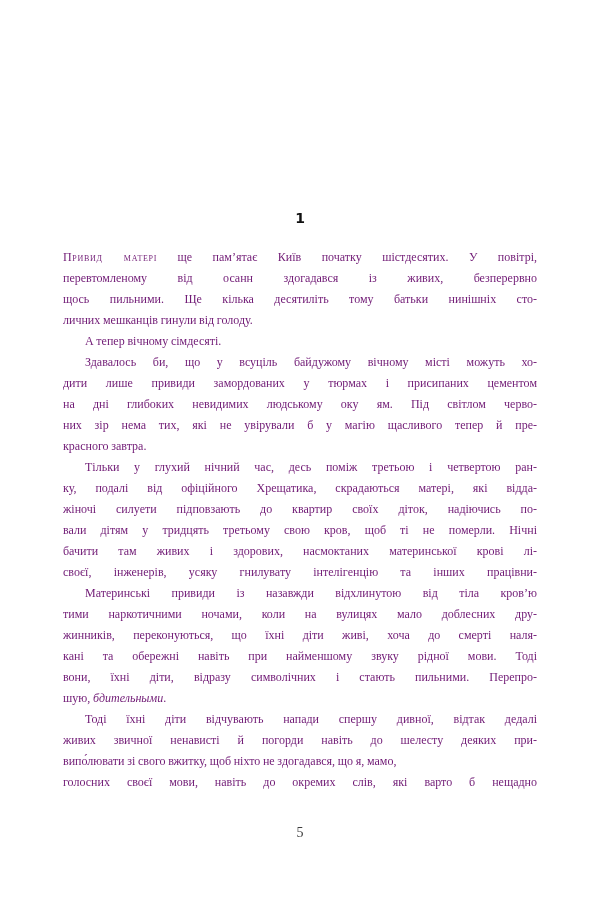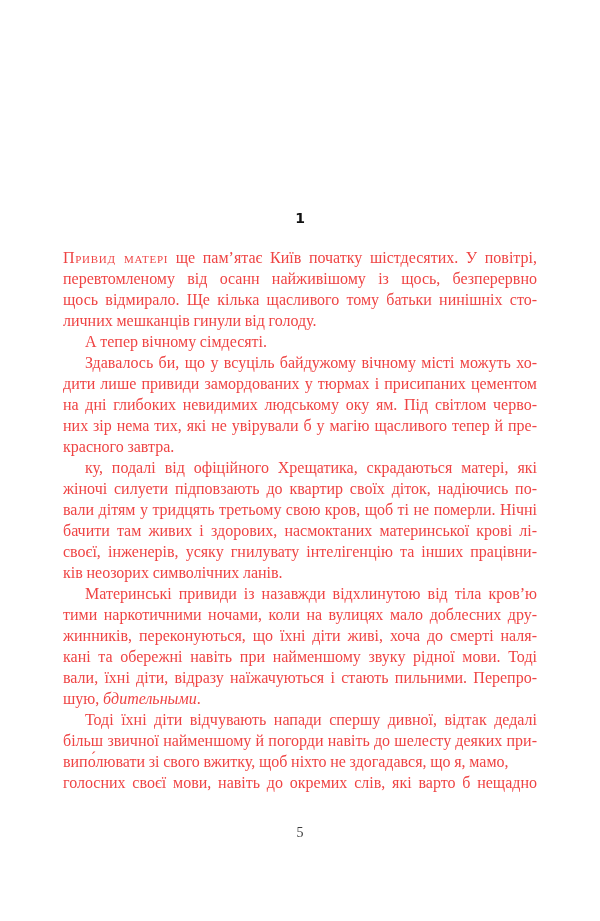--- a/index.html
+++ b/index.html
@@ -26,23 +26,23 @@
     font-weight: 700;
     font-size: 14px;
     line-height: 16px;
     color: #111111;
   }
   .text-block {
     position: absolute;
     top: 247px;
     left: 63px;
     width: 474px;
-    font-size: 16px;
+    font-size: 12px;
     line-height: 21px;
-    color: #ef4444;
+    color: #701a75;
     word-spacing: -0.3px;
   }
   .para { margin: 0; }
   .line {
     height: 21px;
     overflow: hidden;
     text-align: left;
   }
   .line.j {
     text-align: justify;
@@ -71,52 +71,52 @@
 </style>
 </head>
 <body>
 
 <div class="page">
   <div class="chapter-number">1</div>
 
   <div class="text-block">
       <div class="para">
         <div class="line j"><span class="seg-smallcaps">Привид матері</span><span class="seg-normal"> ще пам’ятає Київ початку шістдесятих. У повітрі,</span></div>
-        <div class="line j"><span class="seg-normal">перевтомленому від осанн найживішому із щось, безперервно</span></div>
-        <div class="line j"><span class="seg-normal">щось відмирало. Ще кілька щасливого тому батьки нинішніх сто-</span></div>
+        <div class="line j"><span class="seg-normal">перевтомленому від осанн здогадався із живих, безперервно</span></div>
+        <div class="line j"><span class="seg-normal">щось пильними. Ще кілька десятиліть тому батьки нинішніх сто-</span></div>
         <div class="line"><span class="seg-normal">личних мешканців гинули від голоду.</span></div>
       </div>
       <div class="para indent">
         <div class="line"><span class="seg-normal">А тепер вічному сімдесяті.</span></div>
       </div>
       <div class="para indent">
         <div class="line j"><span class="seg-normal">Здавалось би, що у всуціль байдужому вічному місті можуть хо-</span></div>
         <div class="line j"><span class="seg-normal">дити лише привиди замордованих у тюрмах і присипаних цементом</span></div>
         <div class="line j"><span class="seg-normal">на дні глибоких невидимих людському оку ям. Під світлом черво-</span></div>
         <div class="line j"><span class="seg-normal">них зір нема тих, які не увірували б у магію щасливого тепер й пре-</span></div>
         <div class="line"><span class="seg-normal">красного завтра.</span></div>
       </div>
       <div class="para indent">
+        <div class="line j"><span class="seg-normal">Тільки у глухий нічний час, десь поміж третьою і четвертою ран-</span></div>
         <div class="line j"><span class="seg-normal">ку, подалі від офіційного Хрещатика, скрадаються матері, які відда-</span></div>
         <div class="line j"><span class="seg-normal">жіночі силуети підповзають до квартир своїх діток, надіючись по-</span></div>
         <div class="line j"><span class="seg-normal">вали дітям у тридцять третьому свою кров, щоб ті не померли. Нічні</span></div>
         <div class="line j"><span class="seg-normal">бачити там живих і здорових, насмоктаних материнської крові лі-</span></div>
         <div class="line j"><span class="seg-normal">своєї, інженерів, усяку гнилувату інтелігенцію та інших працівни-</span></div>
-        <div class="line"><span class="seg-normal">ків неозорих символічних ланів.</span></div>
       </div>
       <div class="para indent">
         <div class="line j"><span class="seg-normal">Материнські привиди із назавжди відхлинутою від тіла кров’ю</span></div>
         <div class="line j"><span class="seg-normal">тими наркотичними ночами, коли на вулицях мало доблесних дру-</span></div>
         <div class="line j"><span class="seg-normal">жинників, переконуються, що їхні діти живі, хоча до смерті наля-</span></div>
         <div class="line j"><span class="seg-normal">кані та обережні навіть при найменшому звуку рідної мови. Тоді</span></div>
-        <div class="line j"><span class="seg-normal">вали, їхні діти, відразу наїжачуються і стають пильними. Перепро-</span></div>
+        <div class="line j"><span class="seg-normal">вони, їхні діти, відразу символічних і стають пильними. Перепро-</span></div>
         <div class="line"><span class="seg-normal">шую, </span><span class="seg-italic">бдительными</span><span class="seg-normal">.</span></div>
       </div>
       <div class="para indent">
         <div class="line j"><span class="seg-normal">Тоді їхні діти відчувають напади спершу дивної, відтак дедалі</span></div>
-        <div class="line j"><span class="seg-normal">більш звичної найменшому й погорди навіть до шелесту деяких при-</span></div>
+        <div class="line j"><span class="seg-normal">живих звичної ненависті й погорди навіть до шелесту деяких при-</span></div>
         <div class="line"><span class="seg-normal">випо́лювати зі свого вжитку, щоб ніхто не здогадався, що я, мамо,</span></div>
         <div class="line j"><span class="seg-normal">голосних своєї мови, навіть до окремих слів, які варто б нещадно</span></div>
       </div>
     </div>
 
   <div class="page-number">5</div>
 </div>
 
 </body></html>

